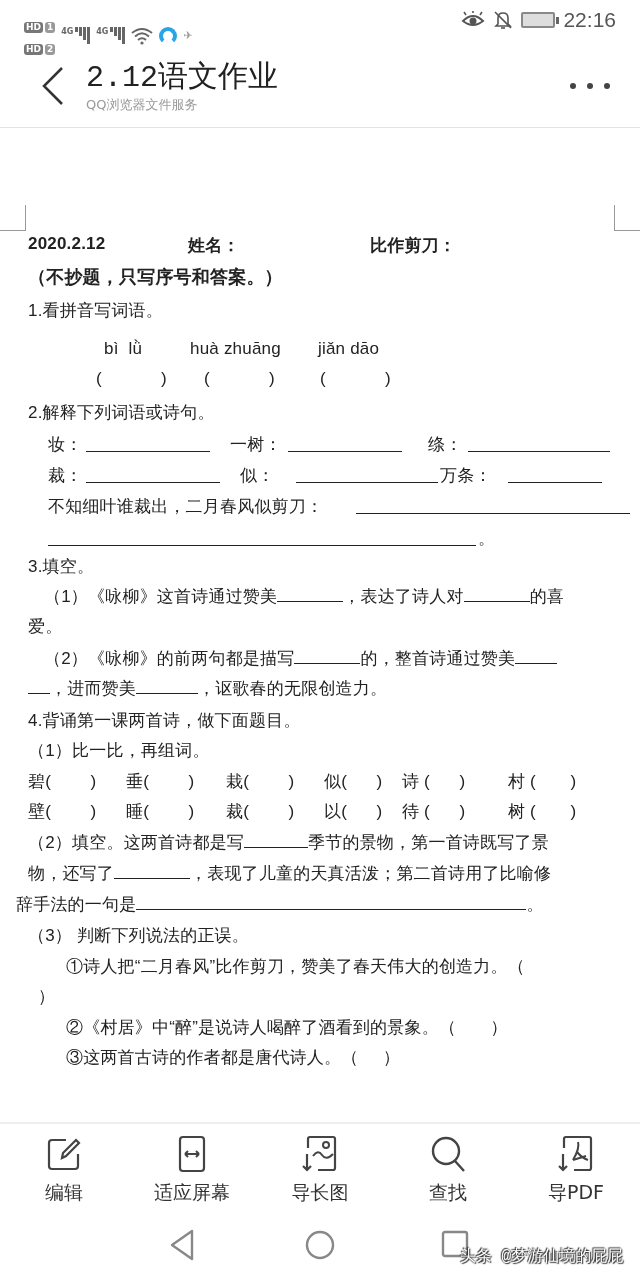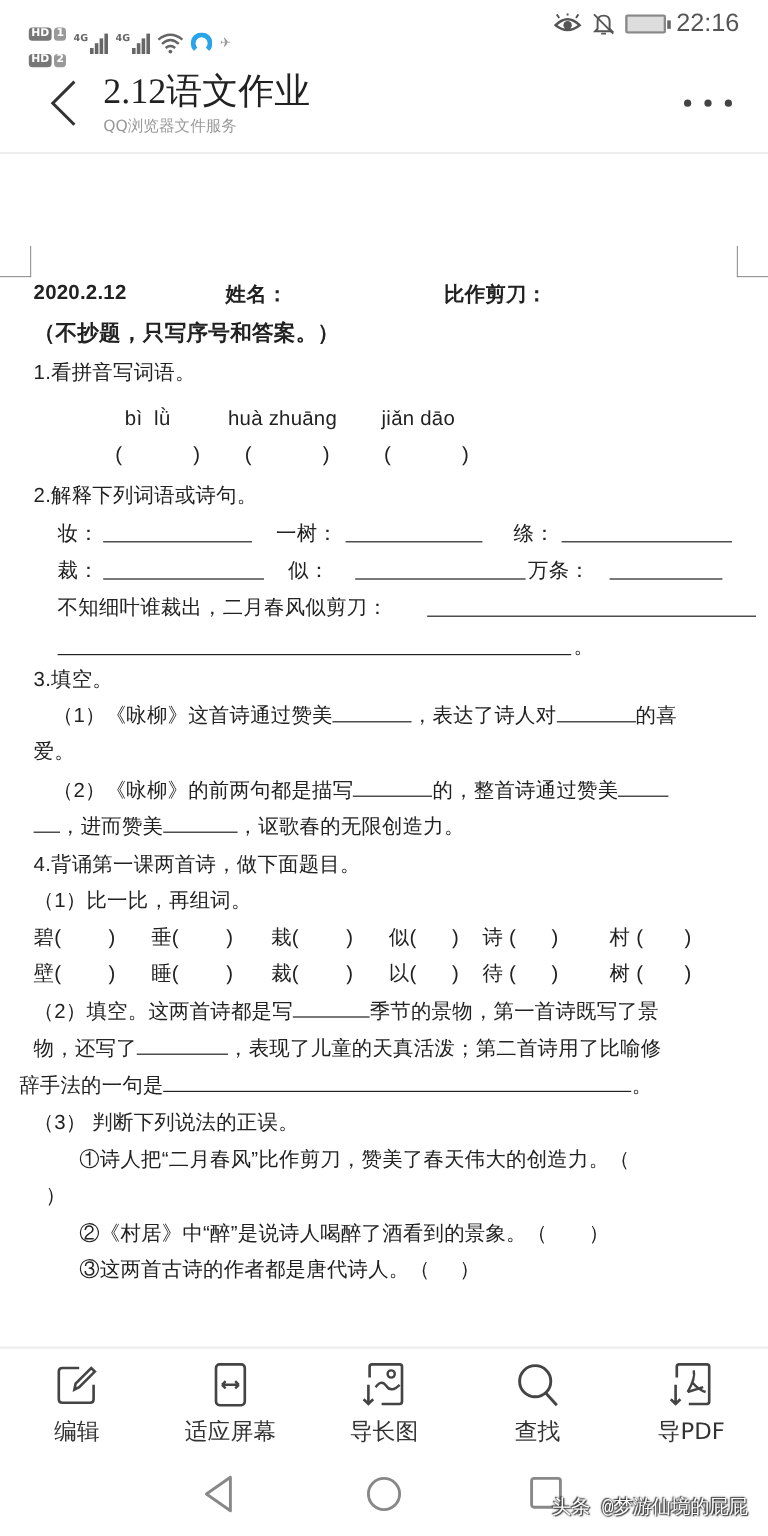--- a/index.html
+++ b/index.html
@@ -4,35 +4,35 @@
 <style>
   * { box-sizing: border-box; margin: 0; padding: 0; }
   html, body { width: 640px; height: 1280px; overflow: hidden; background: #ffffff; }
   body { font-family: "DejaVu Sans", "Liberation Sans", sans-serif; color: #222; position: relative; }
 
   
   .statusbar { position: absolute; left: 0; top: 0; width: 640px; height: 44px; }
   .sb-left { position: absolute; left: 24px; top: 15px; display: flex; align-items: center; gap: 6px; color: #666; }
   .hd-stack { display: flex; flex-direction: column; gap: 3px; }
   .hd { font-size: 9px; font-weight: bold; background: #777; color: #fff; border-radius: 3px; padding: 0 2px; line-height: 11px; display: inline-block; }
-  .sig { display: flex; align-items: flex-end; gap: 1px; height: 18px; position: relative; padding-left: 14px; }
+  .sig { display: flex; align-items: flex-start; gap: 1px; height: 18px; position: relative; padding-left: 14px; }
   .sig .lbl { position: absolute; left: 0; top: 0; font-size: 8px; font-weight: bold; color: #666; }
   .sig .bar { width: 3px; background: #666; }
   .wifi { width: 22px; height: 18px; position: relative; }
   .qq { width: 18px; height: 18px; border-radius: 50%; border: 4px solid #2aa4e8; border-bottom-color: transparent; }
   .tiny-app { font-size: 11px; color: #999; font-style: italic; }
   .sb-right { position: absolute; right: 24px; top: 8px; display: flex; align-items: center; gap: 8px; color: #555; }
   .clock { font-size: 21px; color: #555; font-family: "Liberation Sans", sans-serif; }
   .batt { width: 34px; height: 16px; border: 2px solid #888; border-radius: 2px; position: relative; background: linear-gradient(90deg,#ddd 0,#ddd 100%); }
   .batt:after { content: ""; position: absolute; right: -6px; top: 3px; width: 3px; height: 7px; background: #666; }
 
   
   .titlebar { position: absolute; left: 0; top: 44px; width: 640px; height: 84px; border-bottom: 1px solid #e3e3e3; }
   .back { position: absolute; left: 38px; top: 20px; width: 30px; height: 44px; cursor: pointer; }
-  .title { position: absolute; left: 86px; top: 12px; font-size: 30px; color: #222; font-family: Liberation Serif, serif; }
+  .title { position: absolute; left: 86px; top: 12px; font-size: 30px; color: #222; font-family: Liberation Mono, monospace; }
   .subtitle { position: absolute; left: 86px; top: 52px; font-size: 13px; color: #999; text-align: center; }
   .more { position: absolute; right: 30px; top: 30px; width: 40px; height: 24px; display: flex; justify-content: space-between; align-items: center; cursor: pointer; }
   .more span { width: 6px; height: 6px; background: #444; border-radius: 50%; }
 
   
   .doc { position: absolute; left: 0; top: 129px; width: 640px; height: 993px; overflow: hidden; }
   .corner { position: absolute; width: 26px; height: 26px; }
   .corner.tl { left: 0; top: 76px; border-right: 1px solid #999; border-bottom: 1px solid #999; }
   .corner.tr { right: 0; top: 76px; border-left: 1px solid #999; border-bottom: 1px solid #999; }
 

